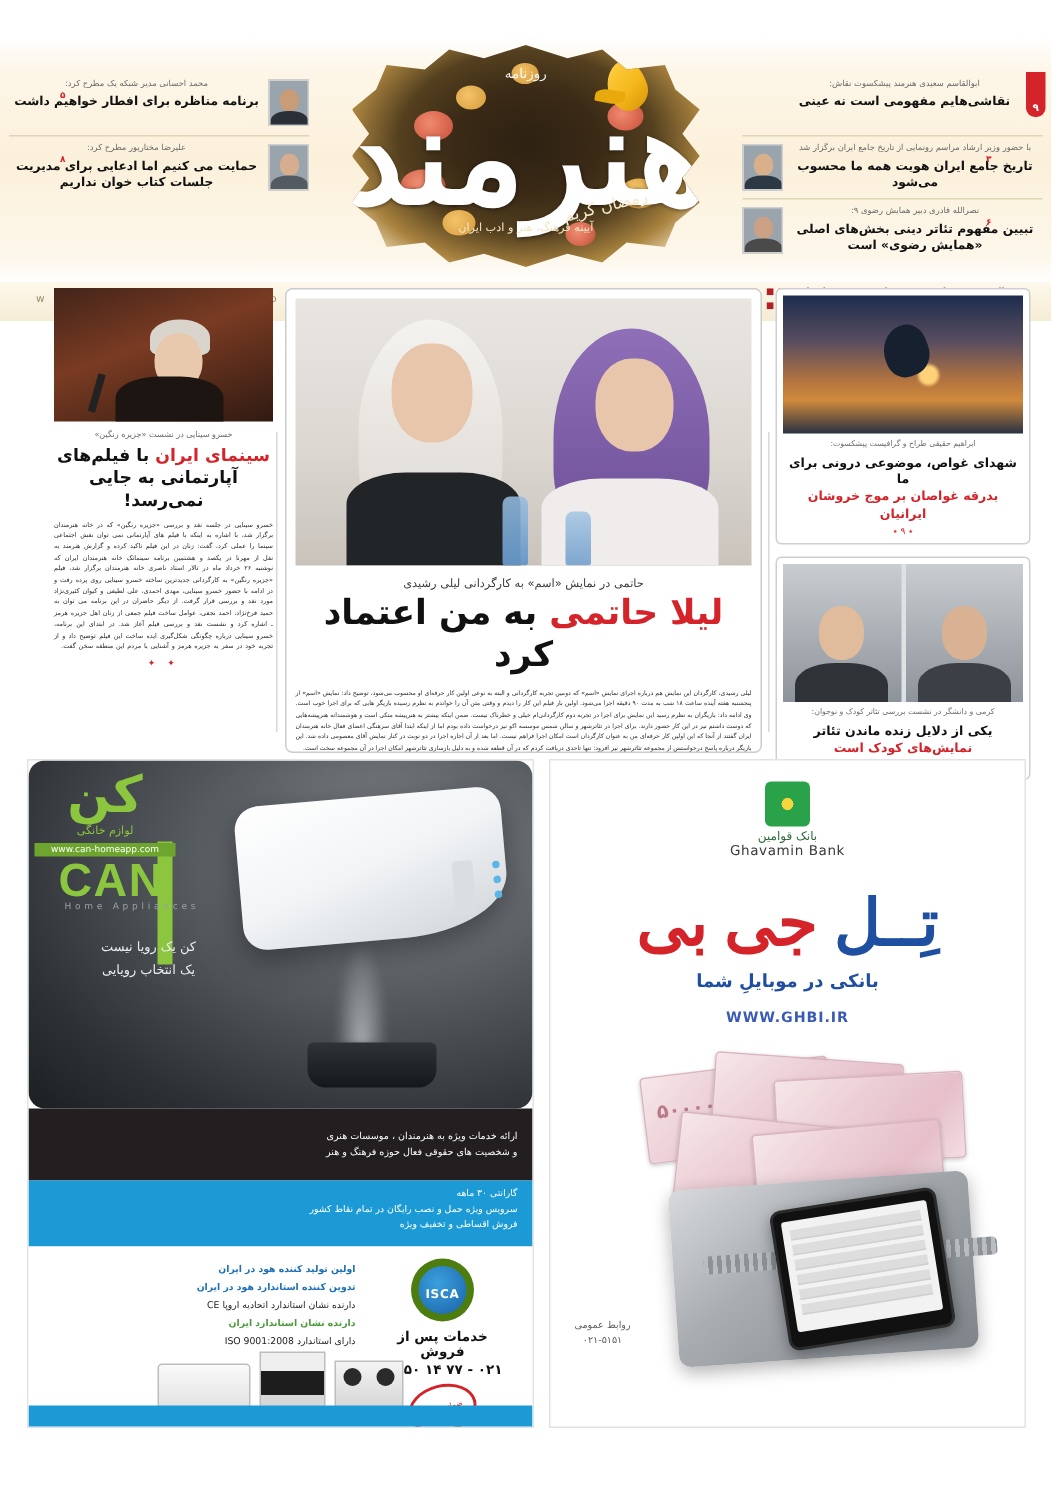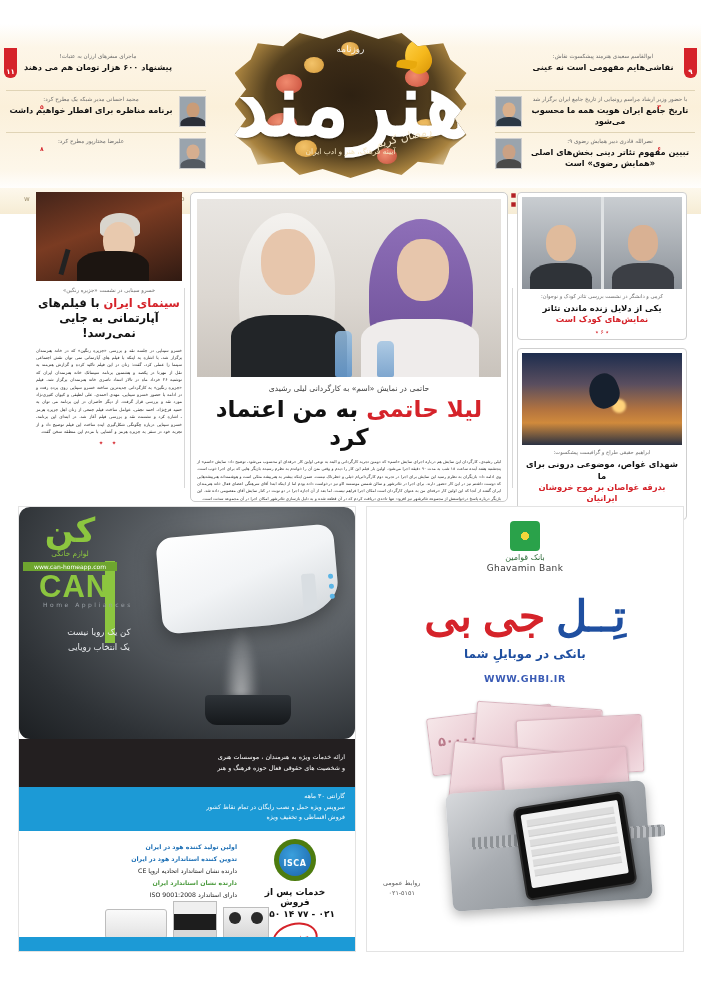--- a/index.html
+++ b/index.html
@@ -526,47 +526,41 @@
         </div>
         <div class="teaser-body">
           <div class="teaser-over">نصرالله قادری دبیر همایش رضوی ۹:</div>
           <div class="teaser-head">تبیین مفهوم تئاتر دینی بخش‌های اصلی «همایش رضوی» است</div>
         </div>
         <div class="pgnum-box" style="right:34px;top:12px;">۶</div>
       </div>
     </div>
 
     <div class="teaser-col left">
-      <div class="teaser">
-        <div class="flag-tab tab-l">۱۱</div>
-        <div class="teaser-body" style="padding-right:16px;">
-          <div class="teaser-over">ماجرای سفرهای ارزان به عتبات!</div>
-          <div class="teaser-head">پیشنهاد ۶۰۰ هزار تومان هم می دهند</div>
-        </div>
-      </div>
 
       <div class="teaser left-thumb">
         <div class="thumb on-right">
           <div class="face" style="background:#c99c78;"></div>
           <div class="torso" style="background:#2b2f38;"></div>
         </div>
         <div class="teaser-body">
           <div class="teaser-over">محمد احسانی مدیر شبکه یک مطرح کرد:</div>
           <div class="teaser-head">برنامه مناظره برای افطار خواهیم داشت</div>
         </div>
         <div class="pgnum-box" style="left:34px;top:12px;">۵</div>
       </div>
 
       <div class="teaser left-thumb">
         <div class="thumb on-right">
           <div class="face" style="background:#d6ae8f;"></div>
           <div class="torso" style="background:#545a62;"></div>
         </div>
         <div class="teaser-body">
           <div class="teaser-over">علیرضا مختارپور مطرح کرد:</div>
+          <div class="teaser-head">حمایت می کنیم اما ادعایی برای مدیریت جلسات کتاب خوان نداریم</div>
         </div>
         <div class="pgnum-box" style="left:34px;top:12px;">۸</div>
       </div>
     </div>
 
     <div class="mh-strip">
       <div class="mh-site">w w w . h o n a r m a n d o n l i n e . i r</div>
       <div class="mh-meta">
         <div>■ سال نهم ■ شماره ۲۷۳ ■ چهارشنبه ۲۷ خرداد ماه ۱۳۹۴ ■</div>
         <div>■ ISSN 2008-0816 ■ ۱۲ صفحه ■ ۱۰۰۰ تومان ■</div>
@@ -609,51 +603,51 @@
       <div class="kicker-center">حاتمی در نمایش «اسم» به کارگردانی لیلی رشیدی</div>
       <div class="headline-center">
         <span class="red">لیلا حاتمی</span>
         <span>به من اعتماد کرد</span>
       </div>
       <div class="center-body">لیلی رشیدی، کارگردان این نمایش هم درباره اجرای نمایش «اسم» که دومین تجربه کارگردانی و البته به نوعی اولین کار حرفه‌ای او محسوب می‌شود، توضیح داد: نمایش «اسم» از پنجشنبه هفته آینده ساعت ۱۸ شب به مدت ۹۰ دقیقه اجرا می‌شود. اولین بار فیلم این کار را دیدم و وقتی متن آن را خواندم به نظرم رسیده بازیگر هایی که برای اجرا خوب است. وی ادامه داد: بازیگران به نظرم رسید این نمایش برای اجرا در تجربه دوم کارگردانی‌ام خیلی و خطرناک نیست. ضمن اینکه بیشتر به هنرپیشه متکی است و هوشمندانه هنرپیشه‌هایی که دوست داشتم نیز در این کار حضور دارند. برای اجرا در تئاترشهر و سالن شمس موسسه اکو نیز درخواست داده بودم اما از اینکه ابتدا آقای سرهنگی اعضای فعال خانه هنرمندان ایران گفتند از آنجا که این اولین کار حرفه‌ای من به عنوان کارگردان است امکان اجرا فراهم نیست. اما بعد از آن اجازه اجرا در دو نوبت در کنار نمایش آقای معصومی داده شد. این بازیگر درباره پاسخ درخواستش از مجموعه تئاترشهر نیز افزود: تنها تاحدی دریافت کردم که در آن قطعه شده و به دلیل بازسازی تئاترشهر امکان اجرا در آن مجموعه سخت است.</div>
     </div>
     <div class="vrule" style="left:512px;"></div>
 
     <div class="col-right">
+      <div class="card">
+        <div class="pic sunset">
+          <div class="sun"></div>
+          <div class="diver"></div>
+        </div>
+        <div class="over">ابراهیم حقیقی طراح و گرافیست پیشکسوت:</div>
+        <h3>
+          <span>شهدای غواص، موضوعی درونی برای ما</span><br>
+          <span class="red">بدرقه غواصان بر موج خروشان ایرانیان</span>
+        </h3>
+        <div class="pg">٭ ۹ ٭</div>
+      </div>
+
       <div class="card">
         <div class="pic duo">
           <div class="half">
               <div class="f"></div>
               <div class="t"></div>
             </div>
           <div class="half">
               <div class="f" style="background:#e0bb9c;"></div>
               <div class="t" style="background:#2f3338;"></div>
             </div>
         </div>
         <div class="over">کرمی و دانشگر در نشست بررسی تئاتر کودک و نوجوان:</div>
         <h3>
           <span>یکی از دلایل زنده ماندن تئاتر</span><br>
           <span class="red">نمایش‌های کودک است</span>
         </h3>
         <div class="pg">٭ ۶ ٭</div>
       </div>
-
-      <div class="card">
-        <div class="pic sunset">
-          <div class="sun"></div>
-          <div class="diver"></div>
-        </div>
-        <div class="over">ابراهیم حقیقی طراح و گرافیست پیشکسوت:</div>
-        <h3>
-          <span>شهدای غواص، موضوعی درونی برای ما</span><br>
-          <span class="red">بدرقه غواصان بر موج خروشان ایرانیان</span>
-        </h3>
-        <div class="pg">٭ ۹ ٭</div>
-      </div>
     </div>
   </div>
 
   <div class="ads">
 
     <div class="ad-can">
       <div class="can-hero">
         <div class="can-hood">
           <div class="can-hood-panel"></div>
           <div class="can-hood-dot" style="top:50px;"></div>

